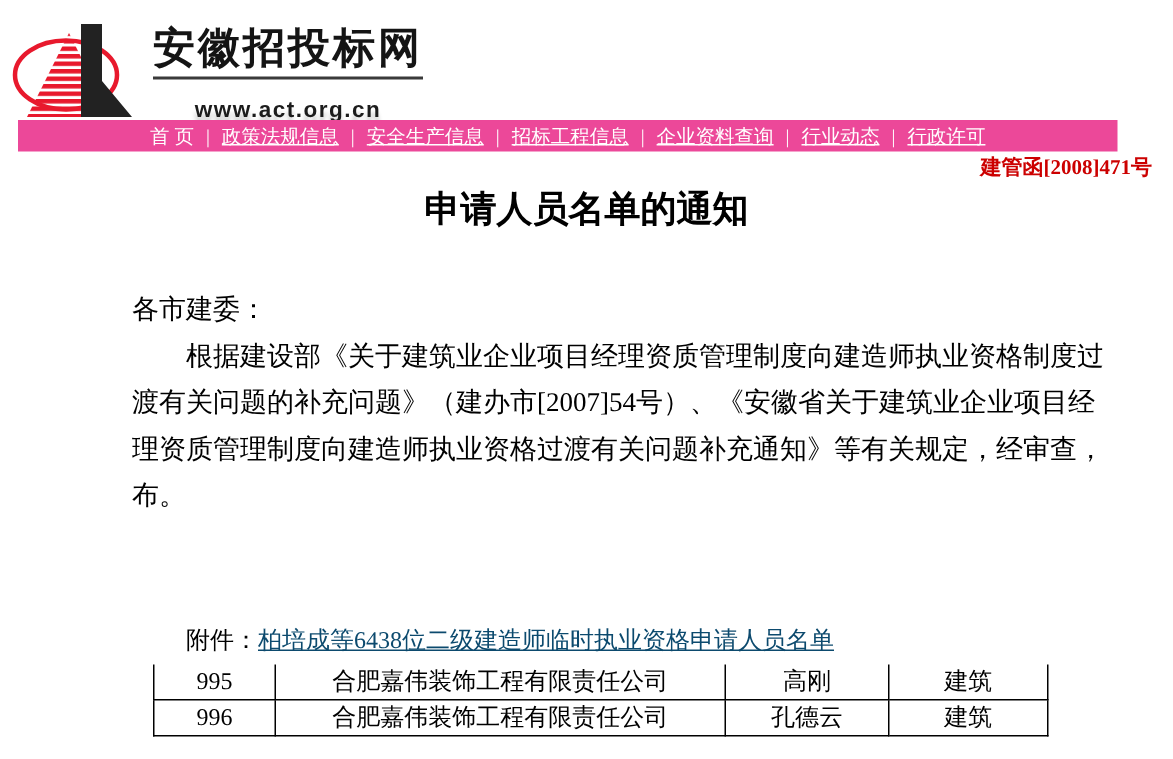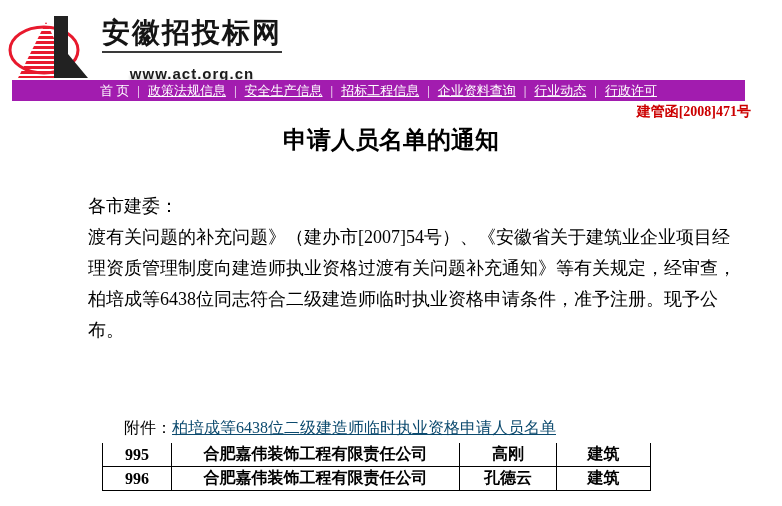--- a/index.html
+++ b/index.html
@@ -26,41 +26,41 @@
   .nav{
     position:absolute;top:80px;left:12px;width:733px;height:21px;
     display:flex;align-items:center;justify-content:center;
     color:#fff;font-size:13px;line-height:21px;
   }
   .nav a{color:#ffffff;text-decoration:underline;margin:0 5px;cursor:pointer;white-space:pre;}
   .nav a.no-underline{text-decoration:none;}
   .nav .sep{margin:0 3px;}
   
   .doc-number{
-    position:absolute;top:103px;right:31px;
+    position:absolute;top:103px;right:14px;
     font-size:14px;font-weight:bold;
   }
   .title{
     position:absolute;top:126px;left:0;width:782px;text-align:center;
     font-size:24px;font-weight:bold;line-height:29px;color:#000;
   }
   .body-text{position:absolute;top:190px;left:88px;width:660px;font-size:18px;}
   .salutation{line-height:32px;}
   .para-line{line-height:31px;white-space:nowrap;}
   .para-line.indent{text-indent:2em;}
   .attachment{
     position:absolute;top:417px;left:124px;font-size:16px;line-height:22px;white-space:nowrap;
   }
   .attach-link{text-decoration:underline;cursor:pointer;}
   
   .list-table{
     position:absolute;top:443px;left:102px;border-collapse:collapse;
     font-size:16px;color:#000;table-layout:fixed;
   }
-  .list-table td{border:1px solid #000;height:23px;padding:0 0;overflow:hidden;white-space:nowrap;font-weight:bold;}
+  .list-table td{border:1px solid #000;height:23px;padding:0 6px;overflow:hidden;white-space:nowrap;}
   .list-table tr:first-child td{border-top:none;}
   .col-no{width:68px;text-align:center;}
   .col-company{width:287px;text-align:center;}
   .col-name{width:96px;text-align:center;}
   .col-cat{width:93px;text-align:center;}
 </style>
 </head>
 <body>
 
 <div class="header">
@@ -75,36 +75,36 @@
       <polygon points="38,6 10,62 66,62" fill="url(#stripes)"></polygon>
       <polygon points="46,0 60,0 60,38 80,62 46,62" fill="#222222"></polygon>
     </svg>
   </div>
   <div class="site-text">
     <div class="site-name">安徽招投标网</div>
     <div class="site-url">www.act.org.cn</div>
   </div>
 </div>
 
-<div class="nav" style="background: #a21caf;">
+<div class="nav" style="background: #ec4899;">
   <div class="nav-items"><a class="no-underline">首 页</a><span class="sep">|</span><a>政策法规信息</a><span class="sep">|</span><a>安全生产信息</a><span class="sep">|</span><a>招标工程信息</a><span class="sep">|</span><a>企业资料查询</a><span class="sep">|</span><a>行业动态</a><span class="sep">|</span><a>行政许可</a></div>
 </div>
 
 <div class="doc-number" style="color: rgb(204, 0, 0);">建管函[2008]471号</div>
 
 <div class="title">
   <div>申请人员名单的通知</div>
 </div>
 
 <div class="body-text">
   <div class="salutation">各市建委：</div>
   <div id="paragraph-host">
+      <div class="para-line indent">根据建设部《关于建筑业企业项目经理资质管理制度向建造师执业资格制度过</div>
       <div class="para-line">渡有关问题的补充问题》（建办市[2007]54号）、《安徽省关于建筑业企业项目经</div>
       <div class="para-line">理资质管理制度向建造师执业资格过渡有关问题补充通知》等有关规定，经审查，</div>
-      <div class="para-line">柏培成等6438位同志符合二级建造师临时执业资格申请条件，准予注册。现予公</div>
       <div class="para-line">布。</div>
     </div>
 </div>
 
 <div class="attachment"><span>附件：</span><a class="attach-link" style="color: #0c4a6e;">柏培成等6438位二级建造师临时执业资格申请人员名单</a></div>
 
 <table class="list-table">
   <tbody id="table-body">
       <tr>
         <td class="col-no">995</td>

